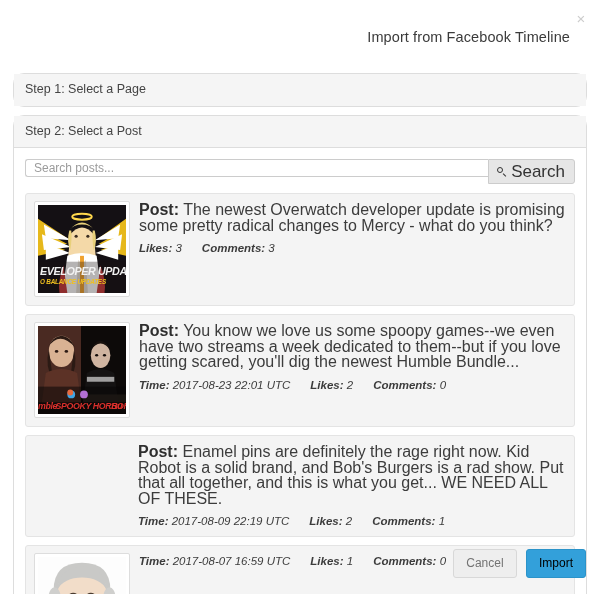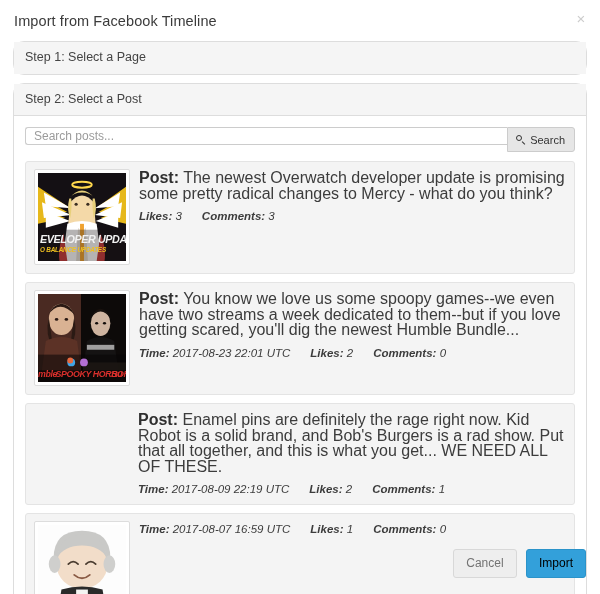--- a/index.html
+++ b/index.html
@@ -28,22 +28,23 @@
   .modal-header {
     position: relative;
     padding: 12px 14px 11px 14px;
     box-sizing: border-box;
   }
   .modal-title {
     font-size: 14.5px;
     font-weight: 400;
     color: #3b3b3b;
     line-height: 18px;
-    margin: 0;
+    margin: 16px;
     letter-spacing: 0.1px;
+    text-align: right;
   }
   .close-btn {
     position: absolute;
     top: 10px;
     right: 11px;
     width: 16px;
     height: 16px;
     line-height: 15px;
     text-align: center;
     font-size: 15px;
@@ -114,21 +115,21 @@
   .search-input::placeholder {
     color: #9b9b9b;
   }
   .search-btn {
     flex: 0 0 auto;
     height: 25px;
     border: 1px solid #cccccc;
     border-radius: 0 3px 3px 0;
     background: #e6e6e6;
     padding: 0 9px 0 8px;
-    font-size: 11px;
+    font-size: 17px;
     font-family: "Liberation Sans", sans-serif;
     color: #333333;
     cursor: pointer;
     display: flex;
     align-items: center;
     gap: 4px;
     box-sizing: border-box;
   }
   .mag-icon {
     display: inline-block;

